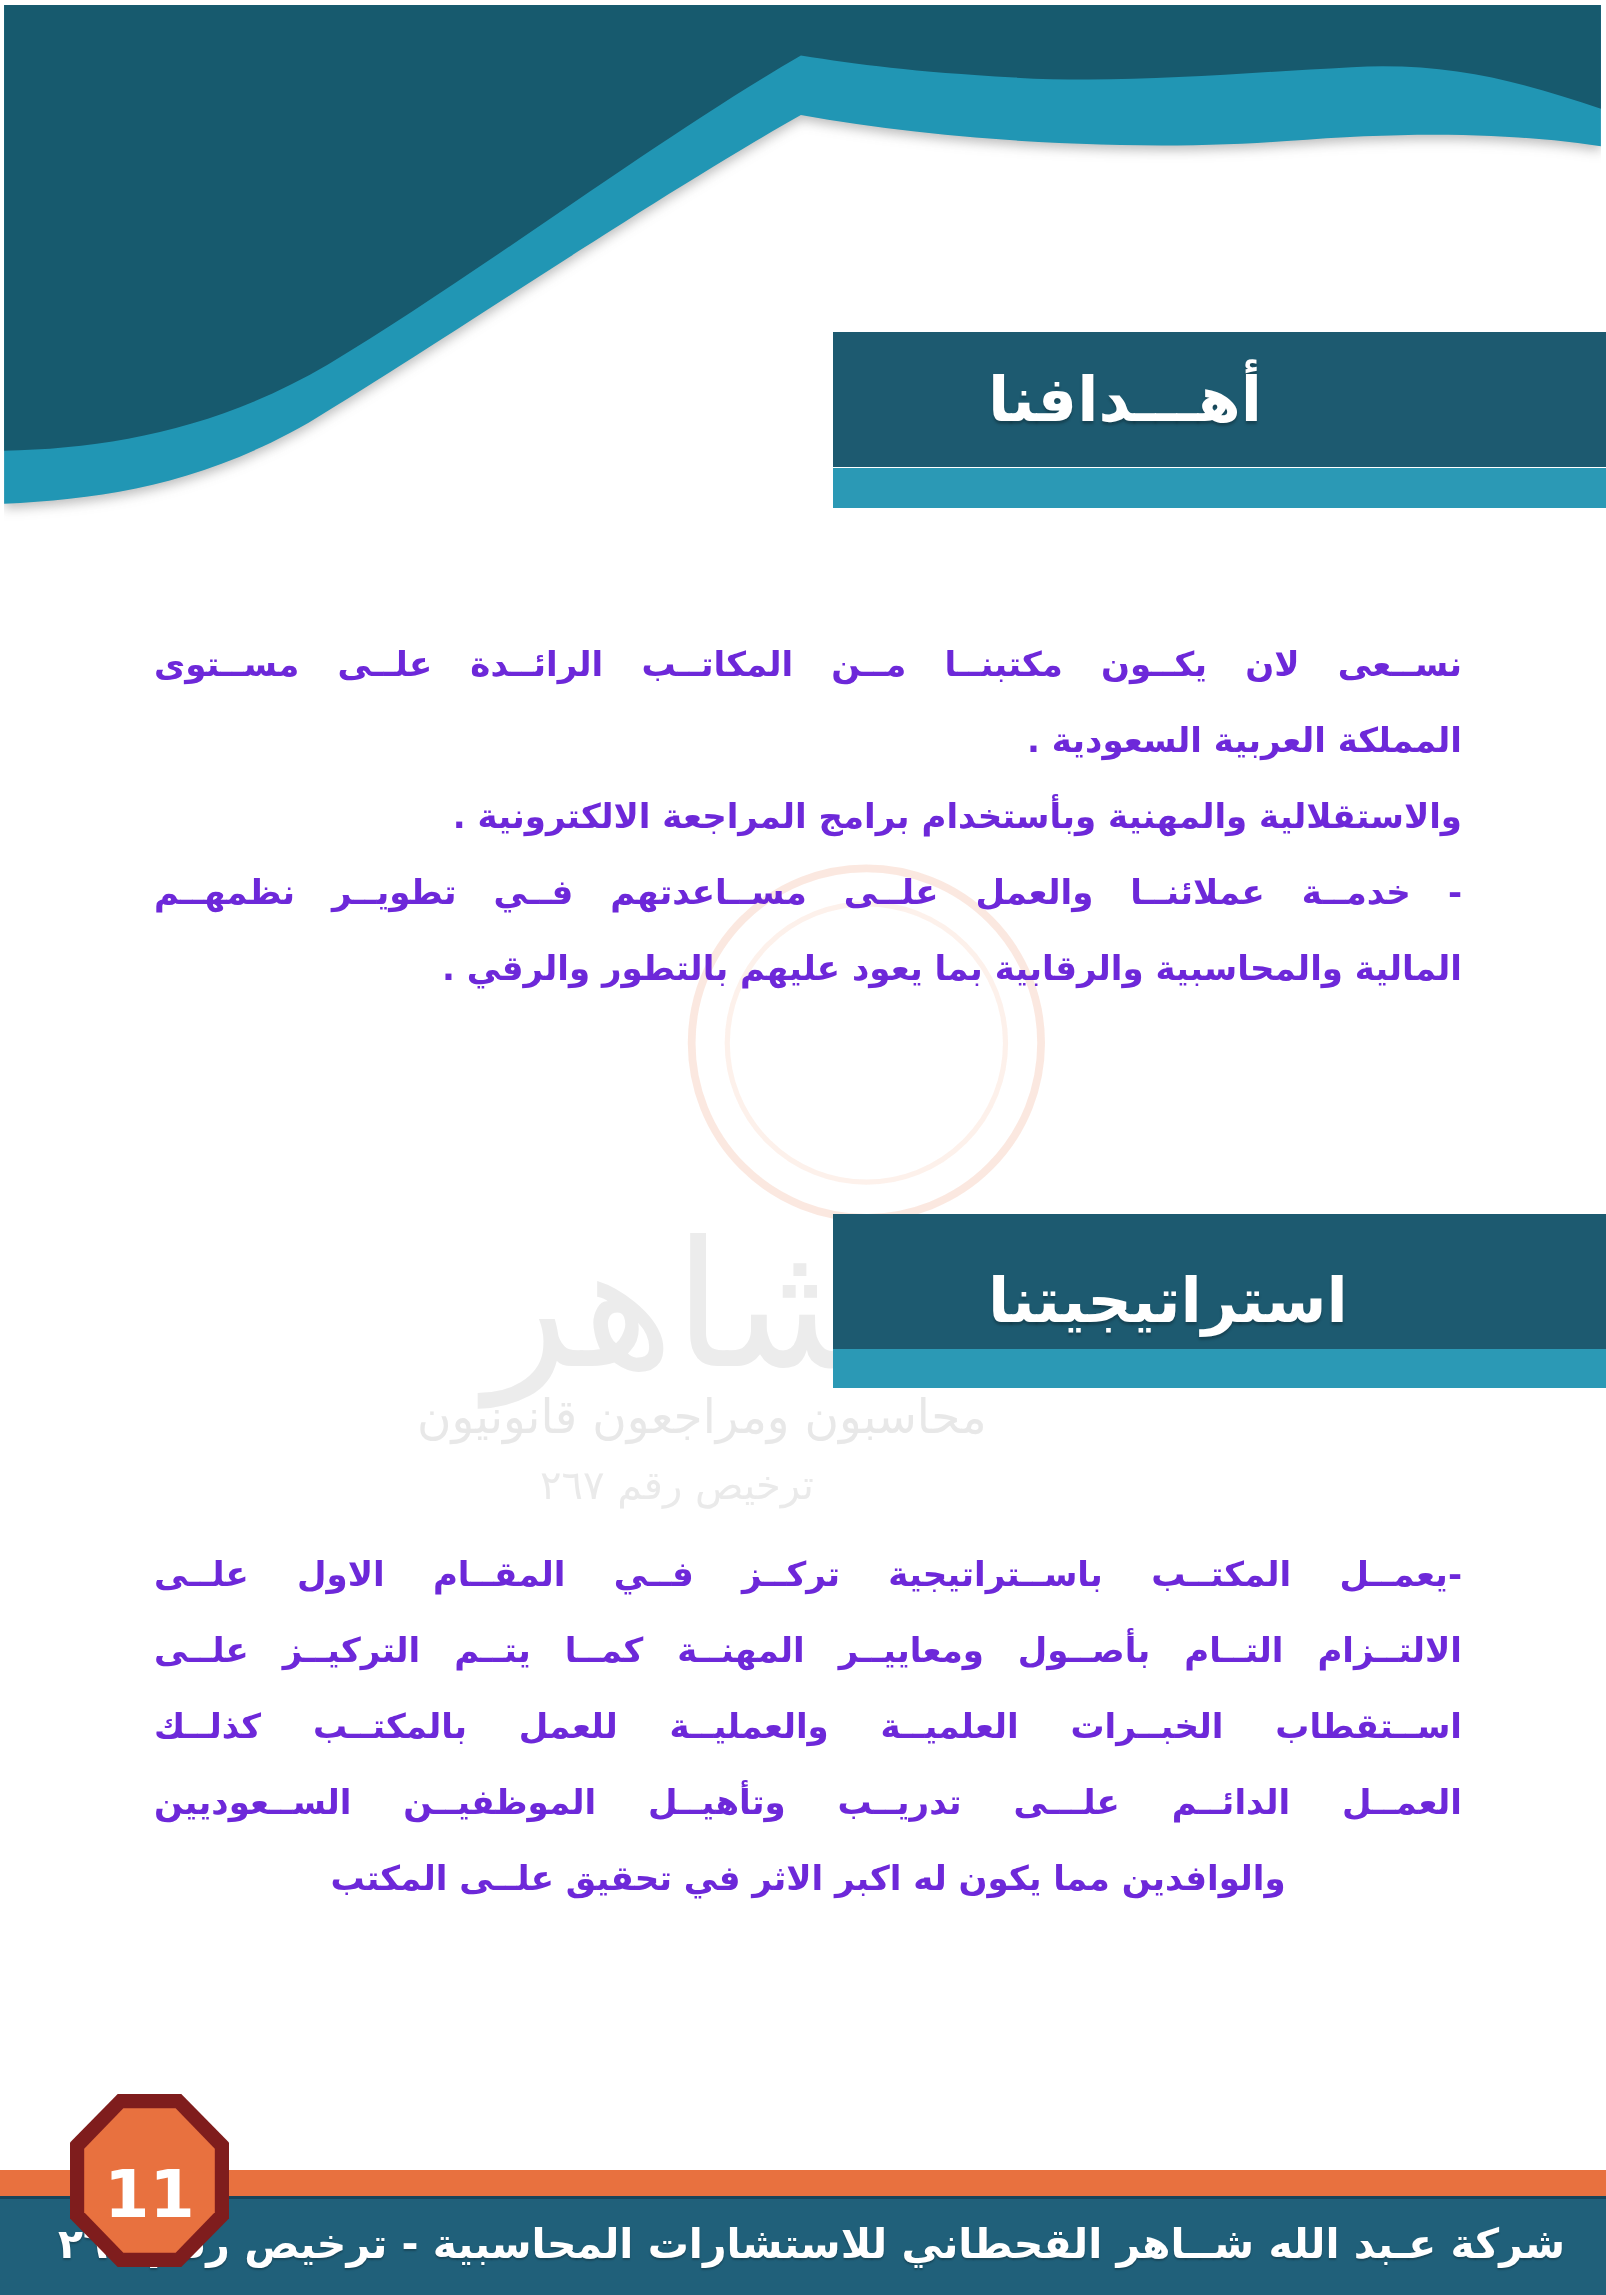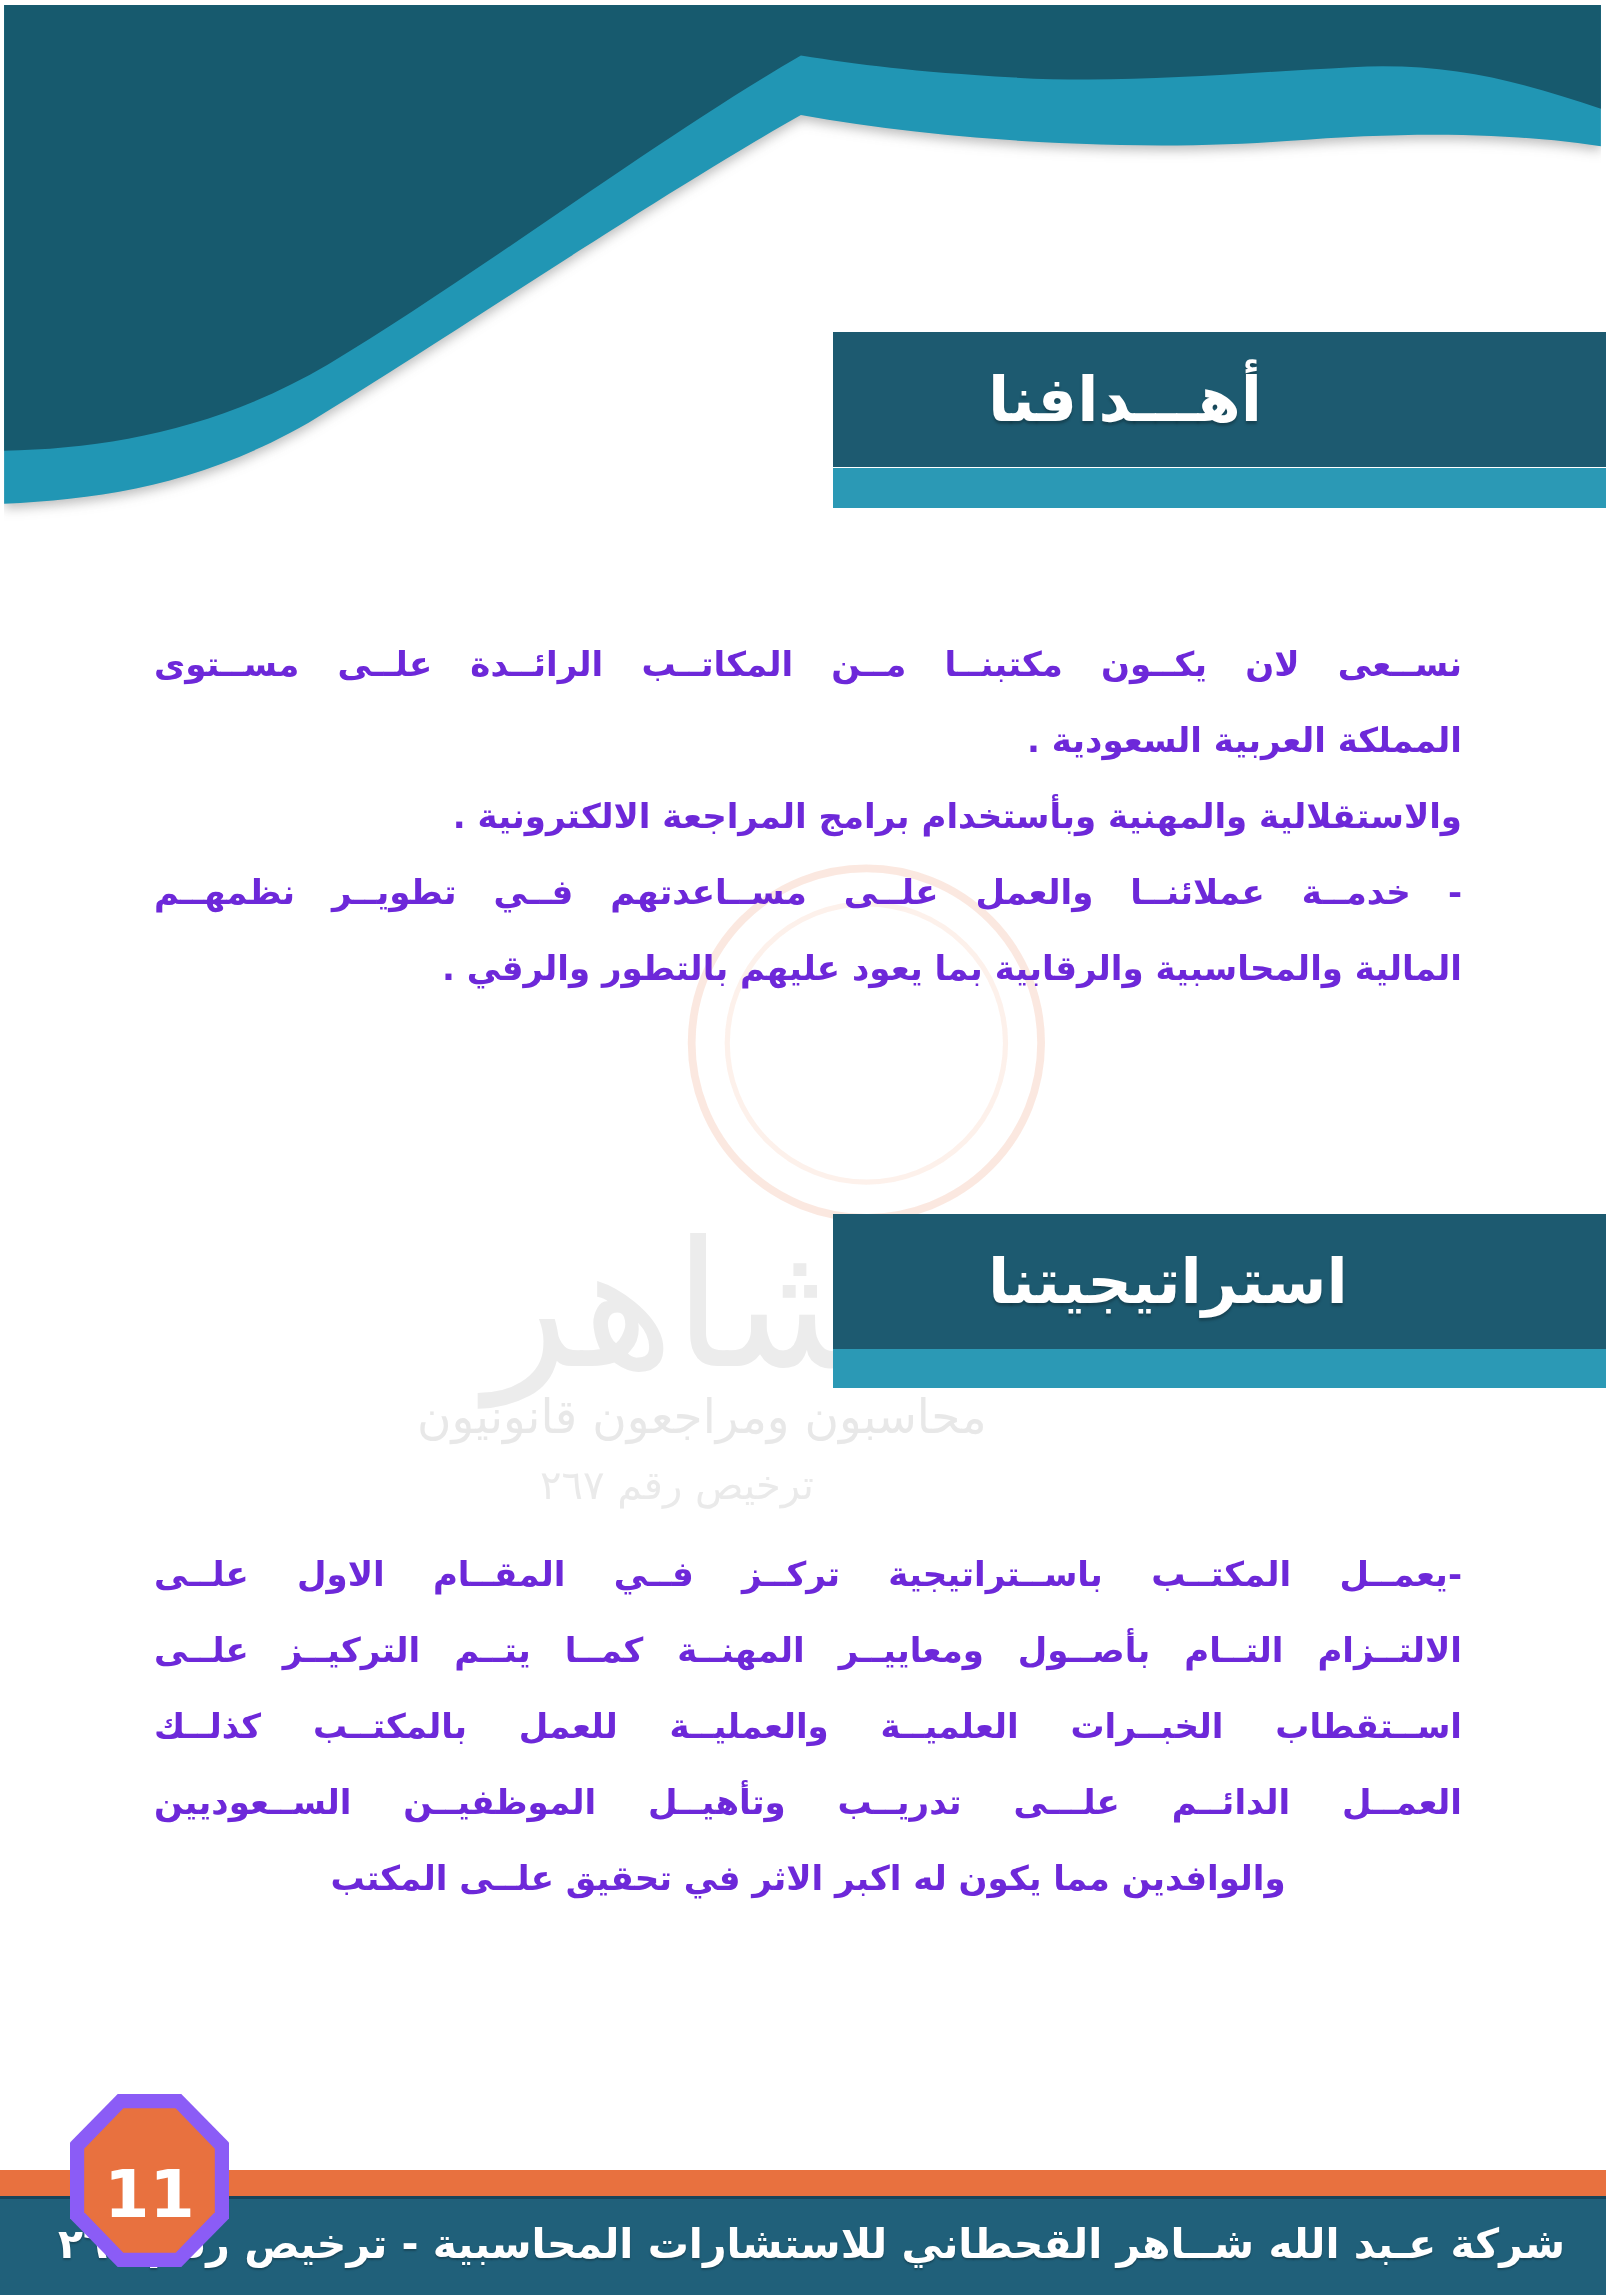--- a/index.html
+++ b/index.html
@@ -59,21 +59,21 @@
     background:#20607A;border-top:3.9px solid #17455A;box-sizing:border-box;z-index:2;
   }
   .footer-company{
     position:absolute;right:41px;top:2215px;z-index:4;
     color:#ffffff;font-size:41px;font-weight:bold;line-height:58px;
     white-space:nowrap;direction:rtl;
     text-shadow:0 1.9px 1.9px rgba(0,0,0,0.25);
   }
   .page-num-hex{
     position:absolute;left:71px;top:2094px;width:159px;height:173px;z-index:5;
-    background:#8b5cf6;
+    background:#7f1d1d;
     clip-path:polygon(30% 0%,70% 0%,100% 28%,100% 72%,70% 100%,30% 100%,0% 72%,0% 28%);
   }
   .page-num-hex .hex-inner{
     position:absolute;left:14.2px;top:14.2px;right:14.2px;bottom:14.2px;
     background:#E8713F;
     clip-path:polygon(30% 0%,70% 0%,100% 28%,100% 72%,70% 100%,30% 100%,0% 72%,0% 28%);
     display:flex;align-items:center;justify-content:center;
   }
   .page-num-hex .num{
     color:#ffffff;font-size:65px;font-weight:bold;
@@ -106,21 +106,21 @@
   <div class="sec-stripe" style="top:468px;"></div>
 
   <div class="body-text" style="top:626px;">
     <div class="line j">نســعى لان يكــون مكتبنــا مــن المكاتــب الرائــدة علــى مســتوى</div>
     <div class="line r">المملكة العربية السعودية .</div>
     <div class="line r">والاستقلالية والمهنية وبأستخدام برامج المراجعة الالكترونية .</div>
     <div class="line j">- خدمــة عملائنــا والعمل علــى مســاعدتهم فــي تطويــر نظمهــم</div>
     <div class="line r">المالية والمحاسبية والرقابية بما يعود عليهم بالتطور والرقي .</div>
   </div>
 
-  <div class="sec-box" style="top:1214px;height:135px;">
+  <div class="sec-box" style="top:1214px;height:173px;">
     <div class="sec-title">استراتيجيتنا</div>
   </div>
   <div class="sec-stripe" style="top:1349px;height:39px;"></div>
 
   <div class="body-text" style="top:1536px;">
     <div class="line j">-يعمــل المكتــب باســتراتيجية تركــز فــي المقــام الاول علــى</div>
     <div class="line j">الالتــزام التــام بأصــول ومعاييــر المهنــة كمــا يتــم التركيــز علــى</div>
     <div class="line j">اســتقطاب الخبــرات العلميــة والعمليــة للعمل بالمكتــب كذلــك</div>
     <div class="line j">العمــل الدائــم علـــى تدريــب وتأهيــل الموظفيــن الســعوديين</div>
     <div class="line c">والوافدين مما يكون له اكبر الاثر في تحقيق علــى المكتب</div>

